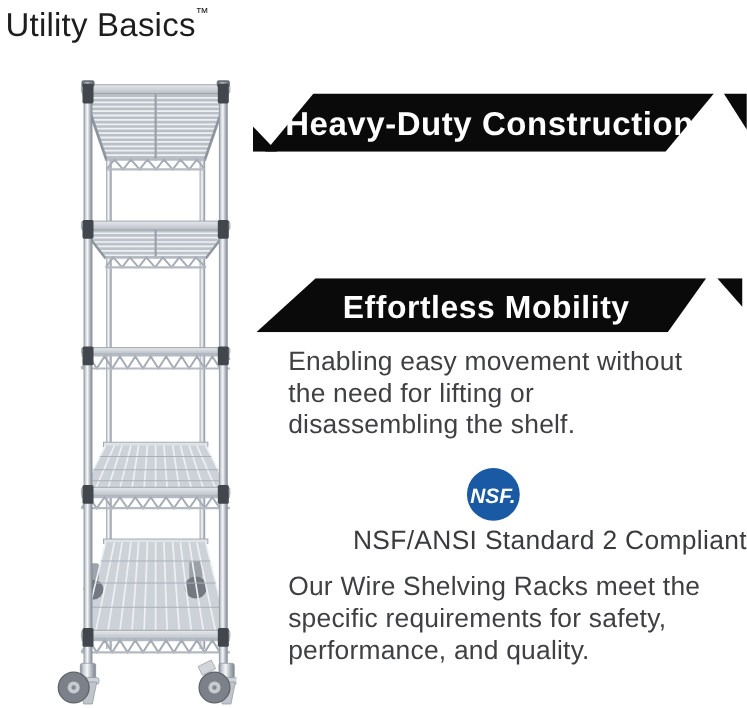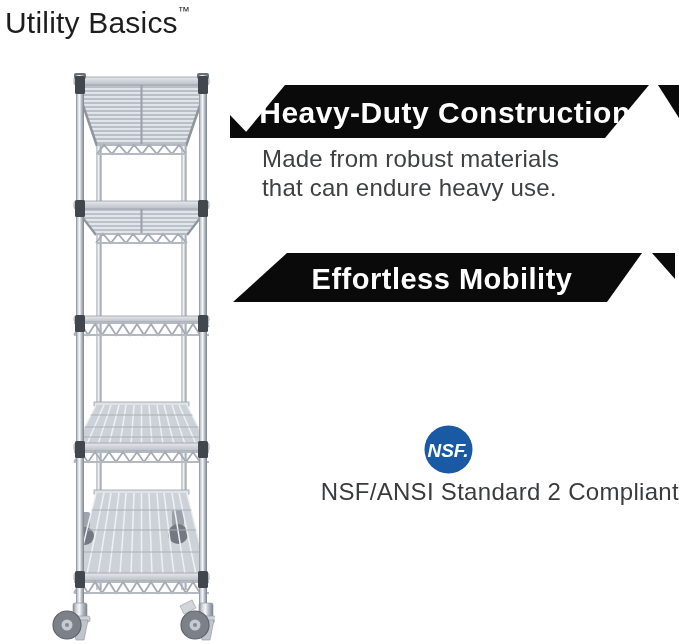--- a/index.html
+++ b/index.html
@@ -223,30 +223,34 @@
     </svg>
   </div>
 
   <svg class="banner-svg banner1" viewBox="0 0 449 53" xmlns="http://www.w3.org/2000/svg">
     <polygon points="0,30 22,53 0,53" fill="#0a0a0a"></polygon>
     <polygon points="55,0 419,0 375,53 11,53" fill="#0a0a0a"></polygon>
     <polygon points="428,0 449,0 449,33" fill="#0a0a0a"></polygon>
     <text x="215" y="38" text-anchor="middle" class="banner-text" font-size="30">Heavy-Duty Construction</text>
   </svg>
 
-  <div class="para para1">Made from robust materials
-that can endure heavy use.</div>
 
   <svg class="banner-svg banner2" viewBox="0 0 442 49" xmlns="http://www.w3.org/2000/svg">
     <polygon points="54,0 409,0 374,49 0,49" fill="#0a0a0a"></polygon>
     <polygon points="419,0 442,0 442,26" fill="#0a0a0a"></polygon>
     <text x="209" y="36" text-anchor="middle" class="banner-text" font-size="29">Effortless Mobility</text>
   </svg>
 
+  <div class="para para2">Enabling easy movement without
+the need for lifting or
+disassembling the shelf.</div>
 
   <svg class="nsf-badge" viewBox="0 0 49 49" xmlns="http://www.w3.org/2000/svg">
     <circle cx="24.5" cy="24.5" r="24" fill="#1a5aa5"></circle>
     <text x="24" y="32" text-anchor="middle" fill="#ffffff" font-size="19" font-weight="700" font-style="italic" font-family="Liberation Sans, sans-serif">NSF.</text>
   </svg>
 
   <div class="nsf-heading">NSF/ANSI Standard 2 Compliant</div>
+  <div class="para para3">Our Wire Shelving Racks meet the
+specific requirements for safety,
+performance, and quality.</div>
 
 </div>
 
 </body></html>

